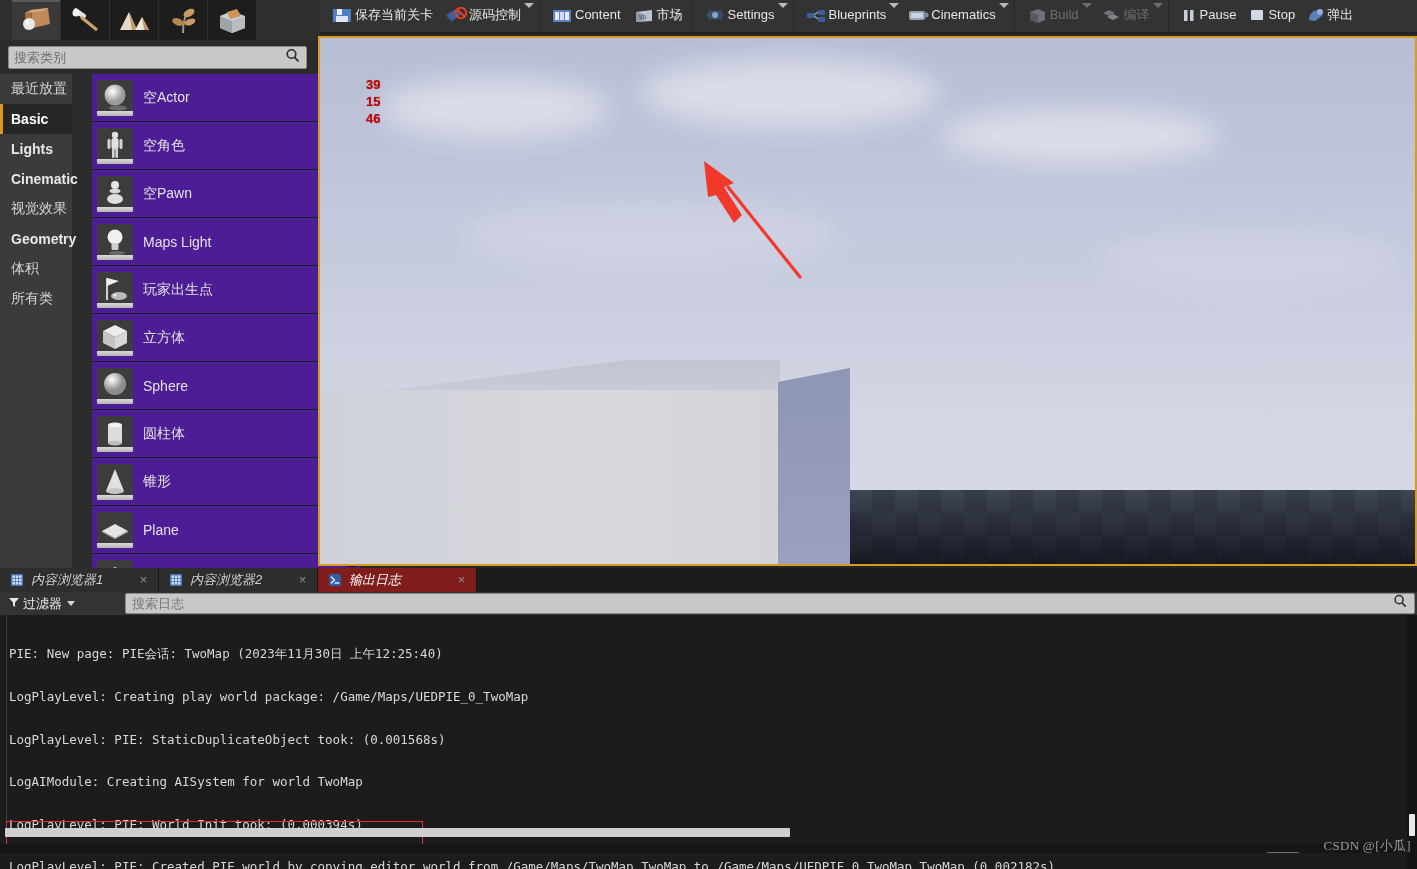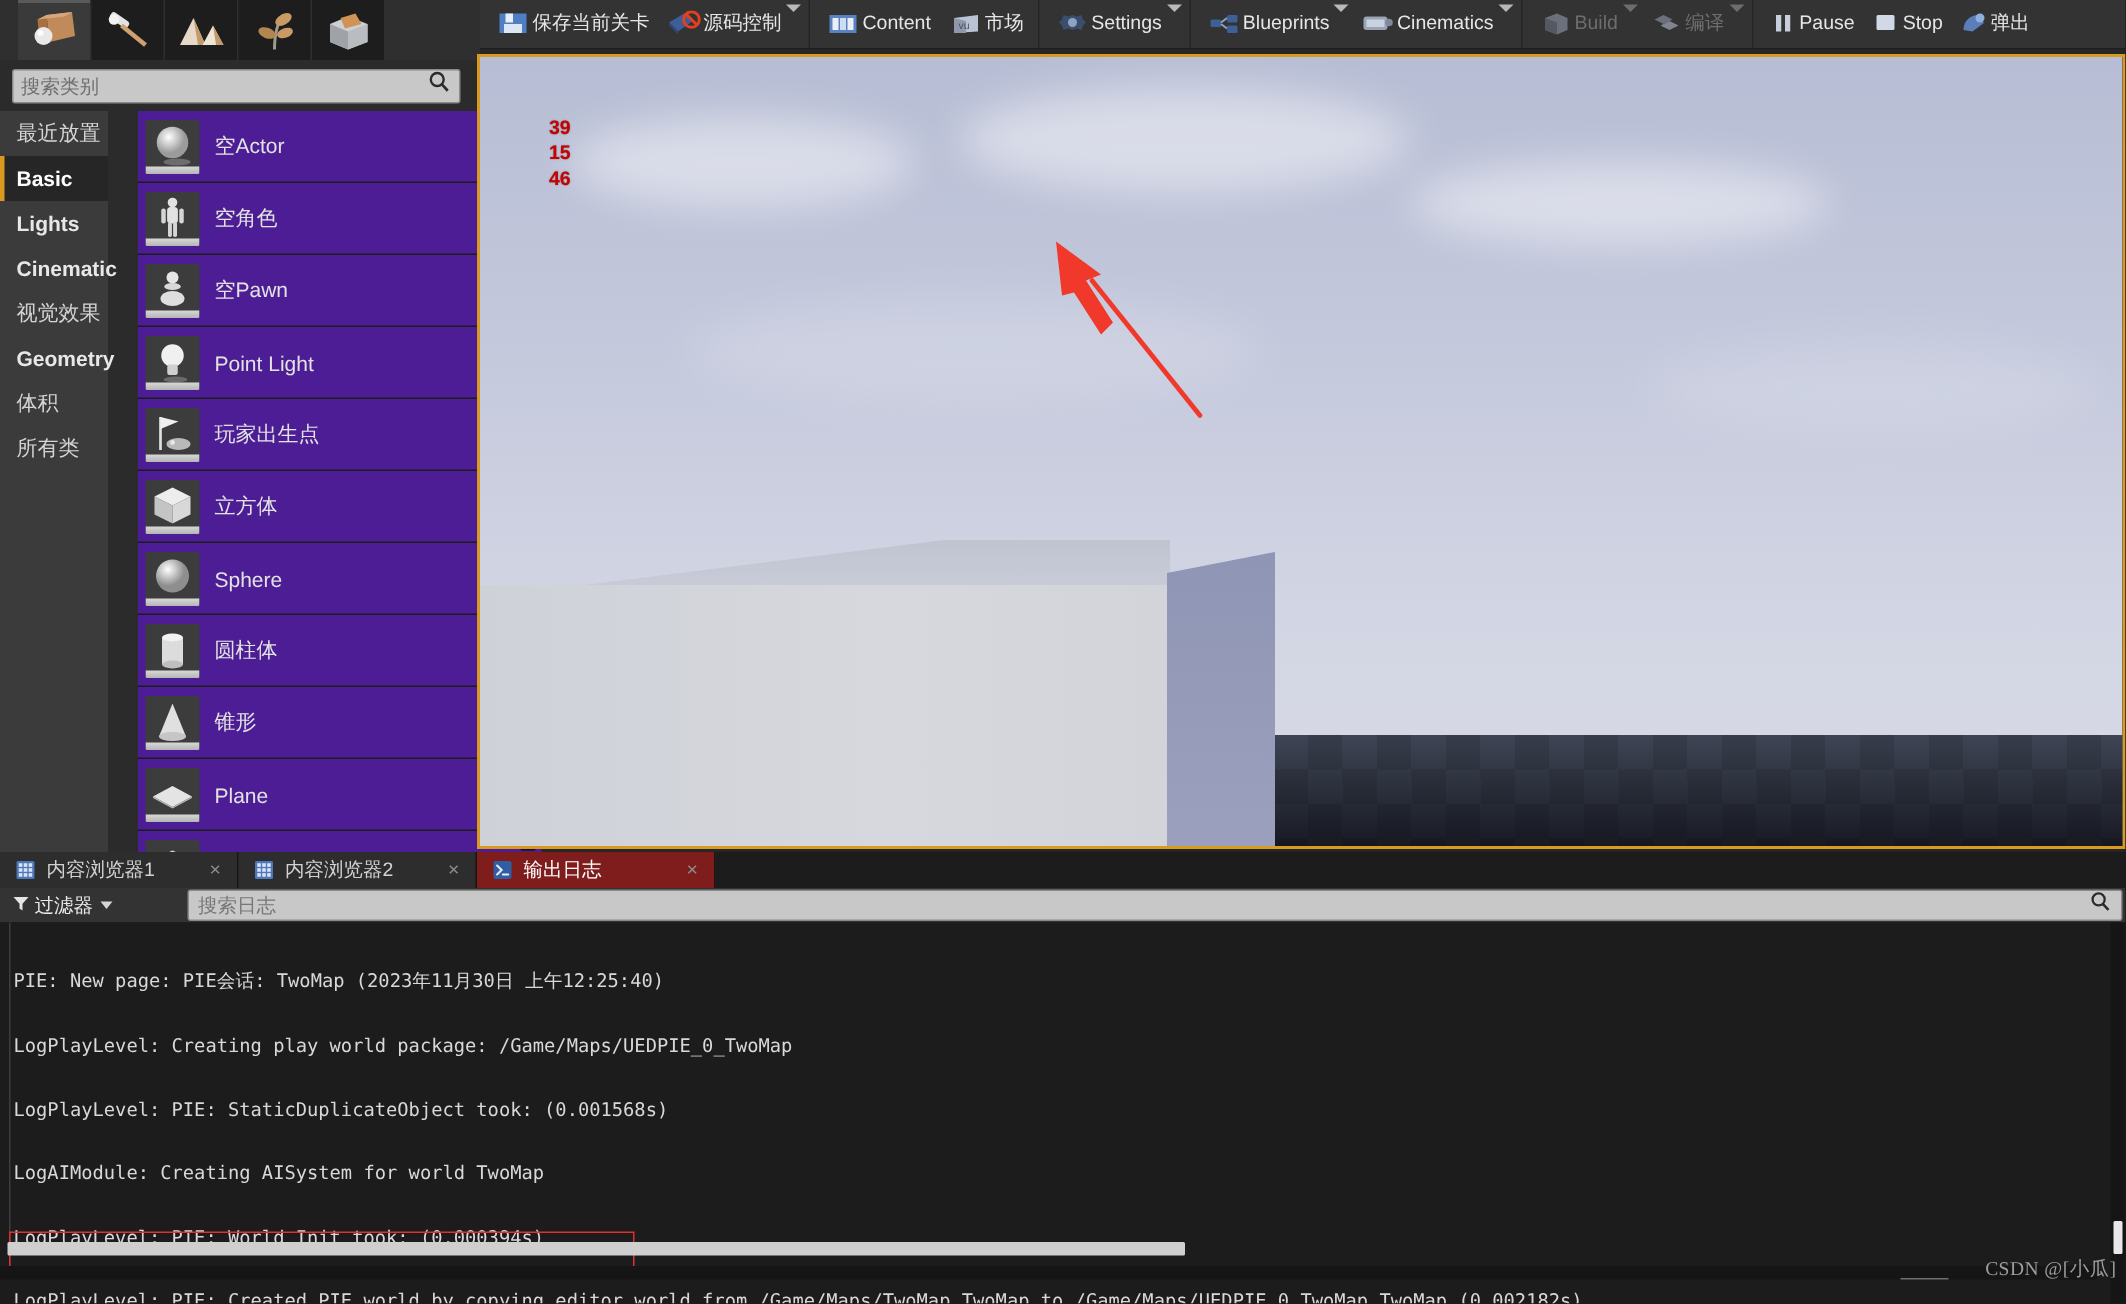--- a/index.html
+++ b/index.html
@@ -239,21 +239,21 @@
     display: flex; align-items: center;
     padding: 0 8px 0 10px;
     background: #2d2d2d;
     border-right: 1px solid #161616;
     font-size: 13px; color: #d2d2d2;
     cursor: pointer;
     min-width: 140px;
   }
   .dock-tab.active { background: #7f1d1d; color: #fff; }
   .dt-ico { margin-right: 7px; display:flex; }
-  .dt-lbl { flex: 1; white-space: nowrap; }
+  .dt-lbl { flex: 1; white-space: nowrap; font-style: italic; }
   .dt-close {
     width: 13px; height: 13px; margin-left: 10px;
     color: #8e8e8e; font-size: 13px; line-height: 12px; text-align: center;
     cursor: pointer;
   }
 
   #filter-row {
     position: absolute; left: 0; top: 24px; width: 1417px; height: 23px;
     background: #333333;
     display: flex; align-items: center;
@@ -615,21 +615,21 @@
 
       <div class="place-item">
         <span class="pi-thumb">
           <svg width="36" height="36" viewBox="0 0 36 36">
               <circle cx="18" cy="13" r="7.5" fill="#f0f0f0"></circle>
               <rect x="14.5" y="19" width="7" height="7" rx="1.5" fill="#cfcfcf"></rect>
               <ellipse cx="20" cy="29" rx="8" ry="2" fill="#8f8f8f" opacity="0.55"></ellipse>
             </svg>
           <span class="floor"></span>
         </span>
-        <span class="pi-label">Point Light</span>
+        <span class="pi-label">Maps Light</span>
         <span class="pi-help">?</span>
       </div>
 
       <div class="place-item">
         <span class="pi-thumb">
           <svg width="36" height="36" viewBox="0 0 36 36">
               <path d="M10 6 L10 28" stroke="#e0e0e0" stroke-width="1.8"></path>
               <path d="M10 6 L22 9 L10 14 Z" fill="#efefef"></path>
               <ellipse cx="22" cy="24" rx="8" ry="4" fill="#b9b9b9"></ellipse>
               <circle cx="18" cy="23" r="1.6" fill="#e8e8e8"></circle>

